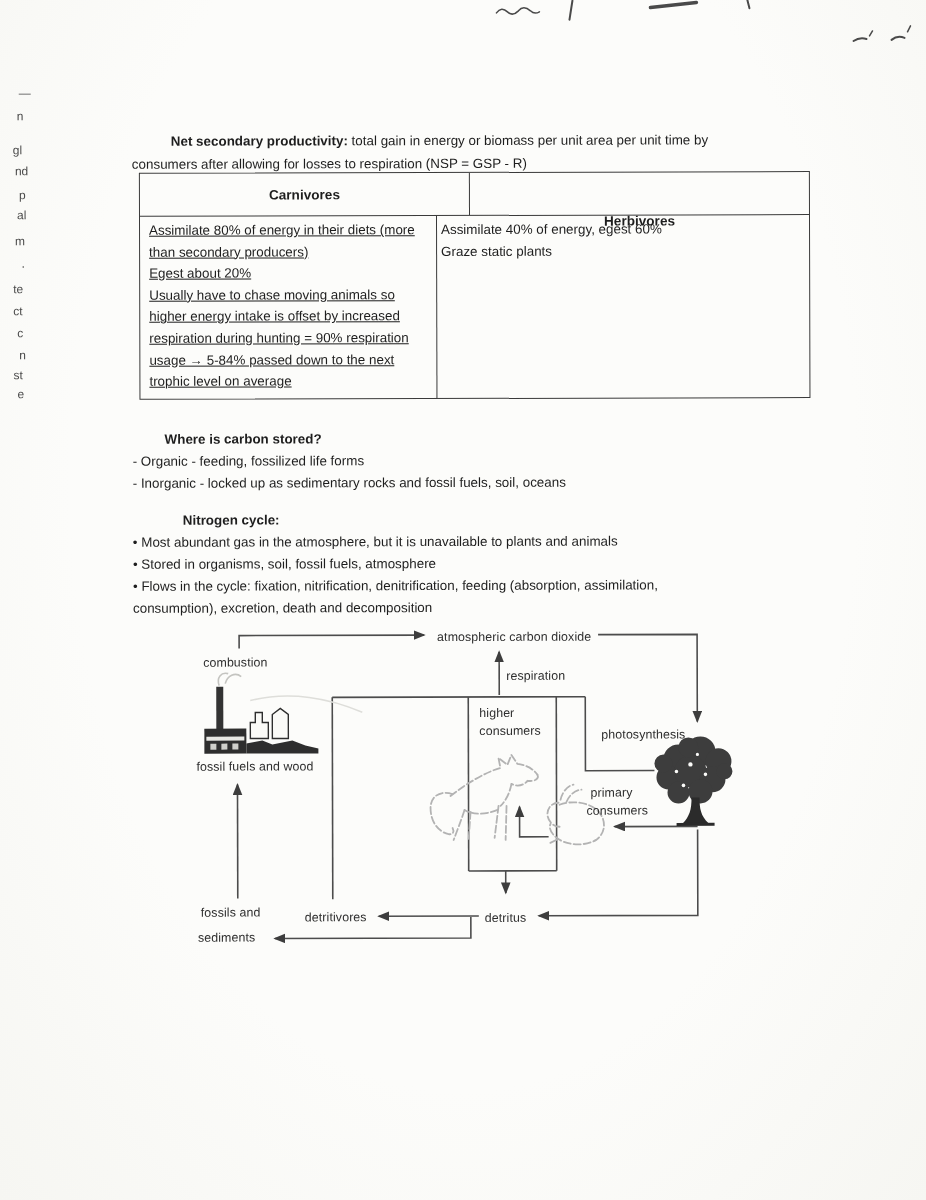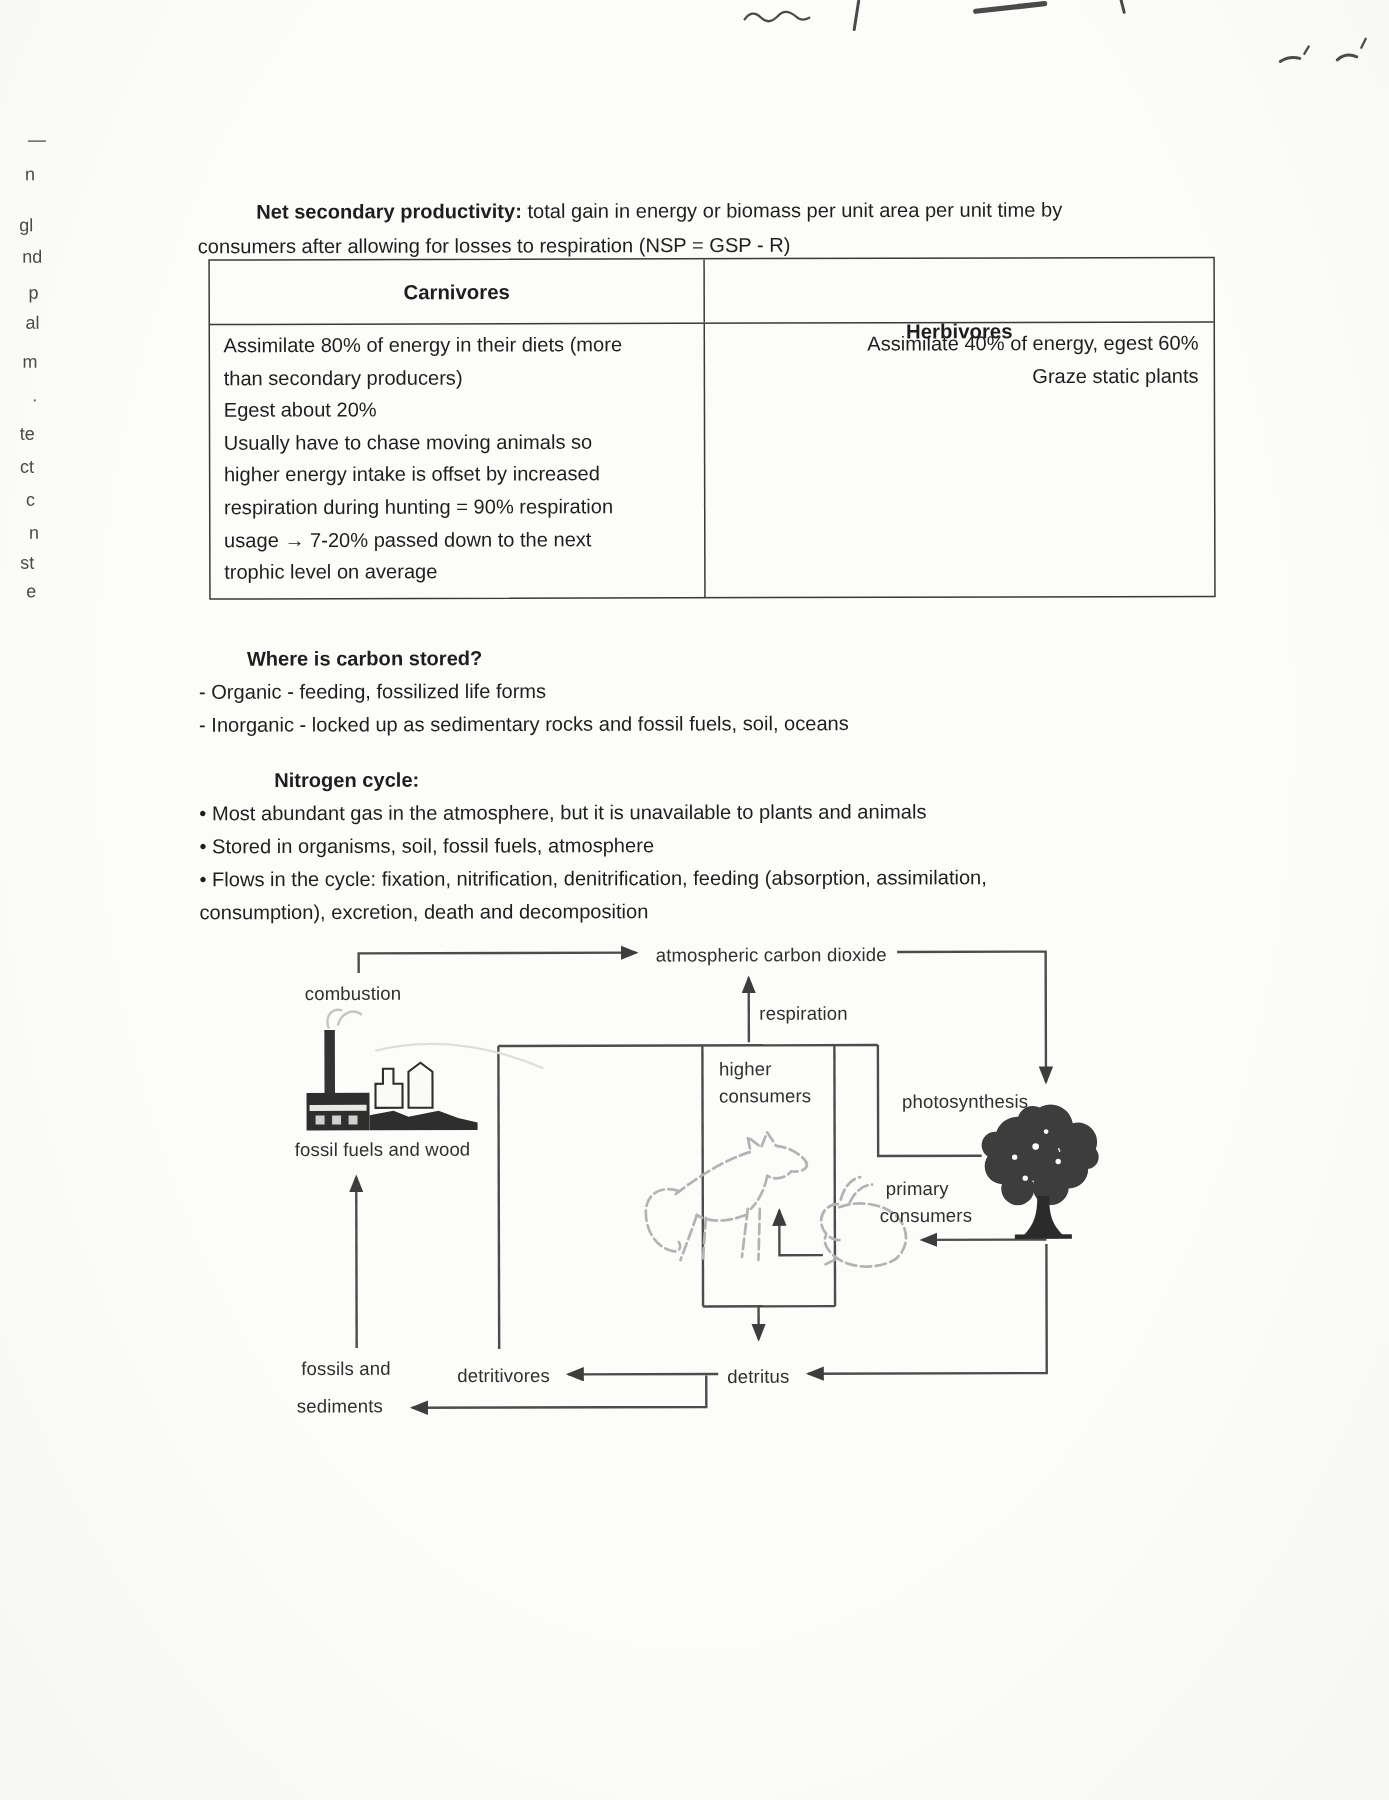--- a/index.html
+++ b/index.html
@@ -16,22 +16,22 @@
   .frag{position:absolute;font-size:12px;color:#4a4a4a;white-space:nowrap;}
 
   
   .ntable{position:absolute;left:140px;top:172px;width:671px;height:227px;border:1.6px solid #3a3a3a;box-sizing:border-box;background:transparent;}
   .thead{display:flex;height:43px;border-bottom:1.6px solid #3a3a3a;box-sizing:border-box;}
   .thc{box-sizing:border-box;display:flex;align-items:center;justify-content:center;font-weight:bold;font-size:13.6px;}
   .thc1{width:330px;border-right:1.6px solid #3a3a3a;}
   .thc2{flex:1;margin-top:48px;}
   .tbody{display:flex;height:182px;}
   .tc{box-sizing:border-box;padding:6px 10px 0 9px;}
-  .tc1{width:330px;border-right:1.6px solid #3a3a3a;}
-  .tc2{flex:1;padding-left:28px;text-align:right;}
+  .tc1{width:297px;border-right:1.6px solid #3a3a3a;text-decoration:underline;}
+  .tc2{flex:1;padding-left:4px;}
   .tline{height:21.6px;font-size:13.4px;white-space:nowrap;}
 
   
   .dl{stroke:#4c4c4c;stroke-width:1.6;fill:none;}
   .lab{font-size:12.4px;fill:#2f2f2f;font-family:"Liberation Sans",sans-serif;letter-spacing:0.1px;}
   .sketch{stroke:#b3b3b3;stroke-width:1.8;fill:none;stroke-linecap:round;stroke-dasharray:7 3;}
   .pen{fill:none;stroke:#4a4a4a;stroke-linecap:round;}
 </style>
 </head>
 <body>
@@ -65,21 +65,21 @@
       <div class="thc thc2">Herbivores</div>
     </div>
     <div class="tbody">
       <div class="tc tc1">
         <div class="tline">Assimilate 80% of energy in their diets (more</div>
         <div class="tline">than secondary producers)</div>
         <div class="tline">Egest about 20%</div>
         <div class="tline">Usually have to chase moving animals so</div>
         <div class="tline">higher energy intake is offset by increased</div>
         <div class="tline">respiration during hunting = 90% respiration</div>
-        <div class="tline">usage → 7-20% passed down to the next</div>
+        <div class="tline">usage → 5-84% passed down to the next</div>
         <div class="tline">trophic level on average</div>
       </div>
       <div class="tc tc2">
         <div class="tline">Assimilate 40% of energy, egest 60%</div>
         <div class="tline">Graze static plants</div>
       </div>
     </div>
   </div>
 
   <div class="abs bodytext b" style="left:133px;top:428px">Where is carbon stored?</div>

